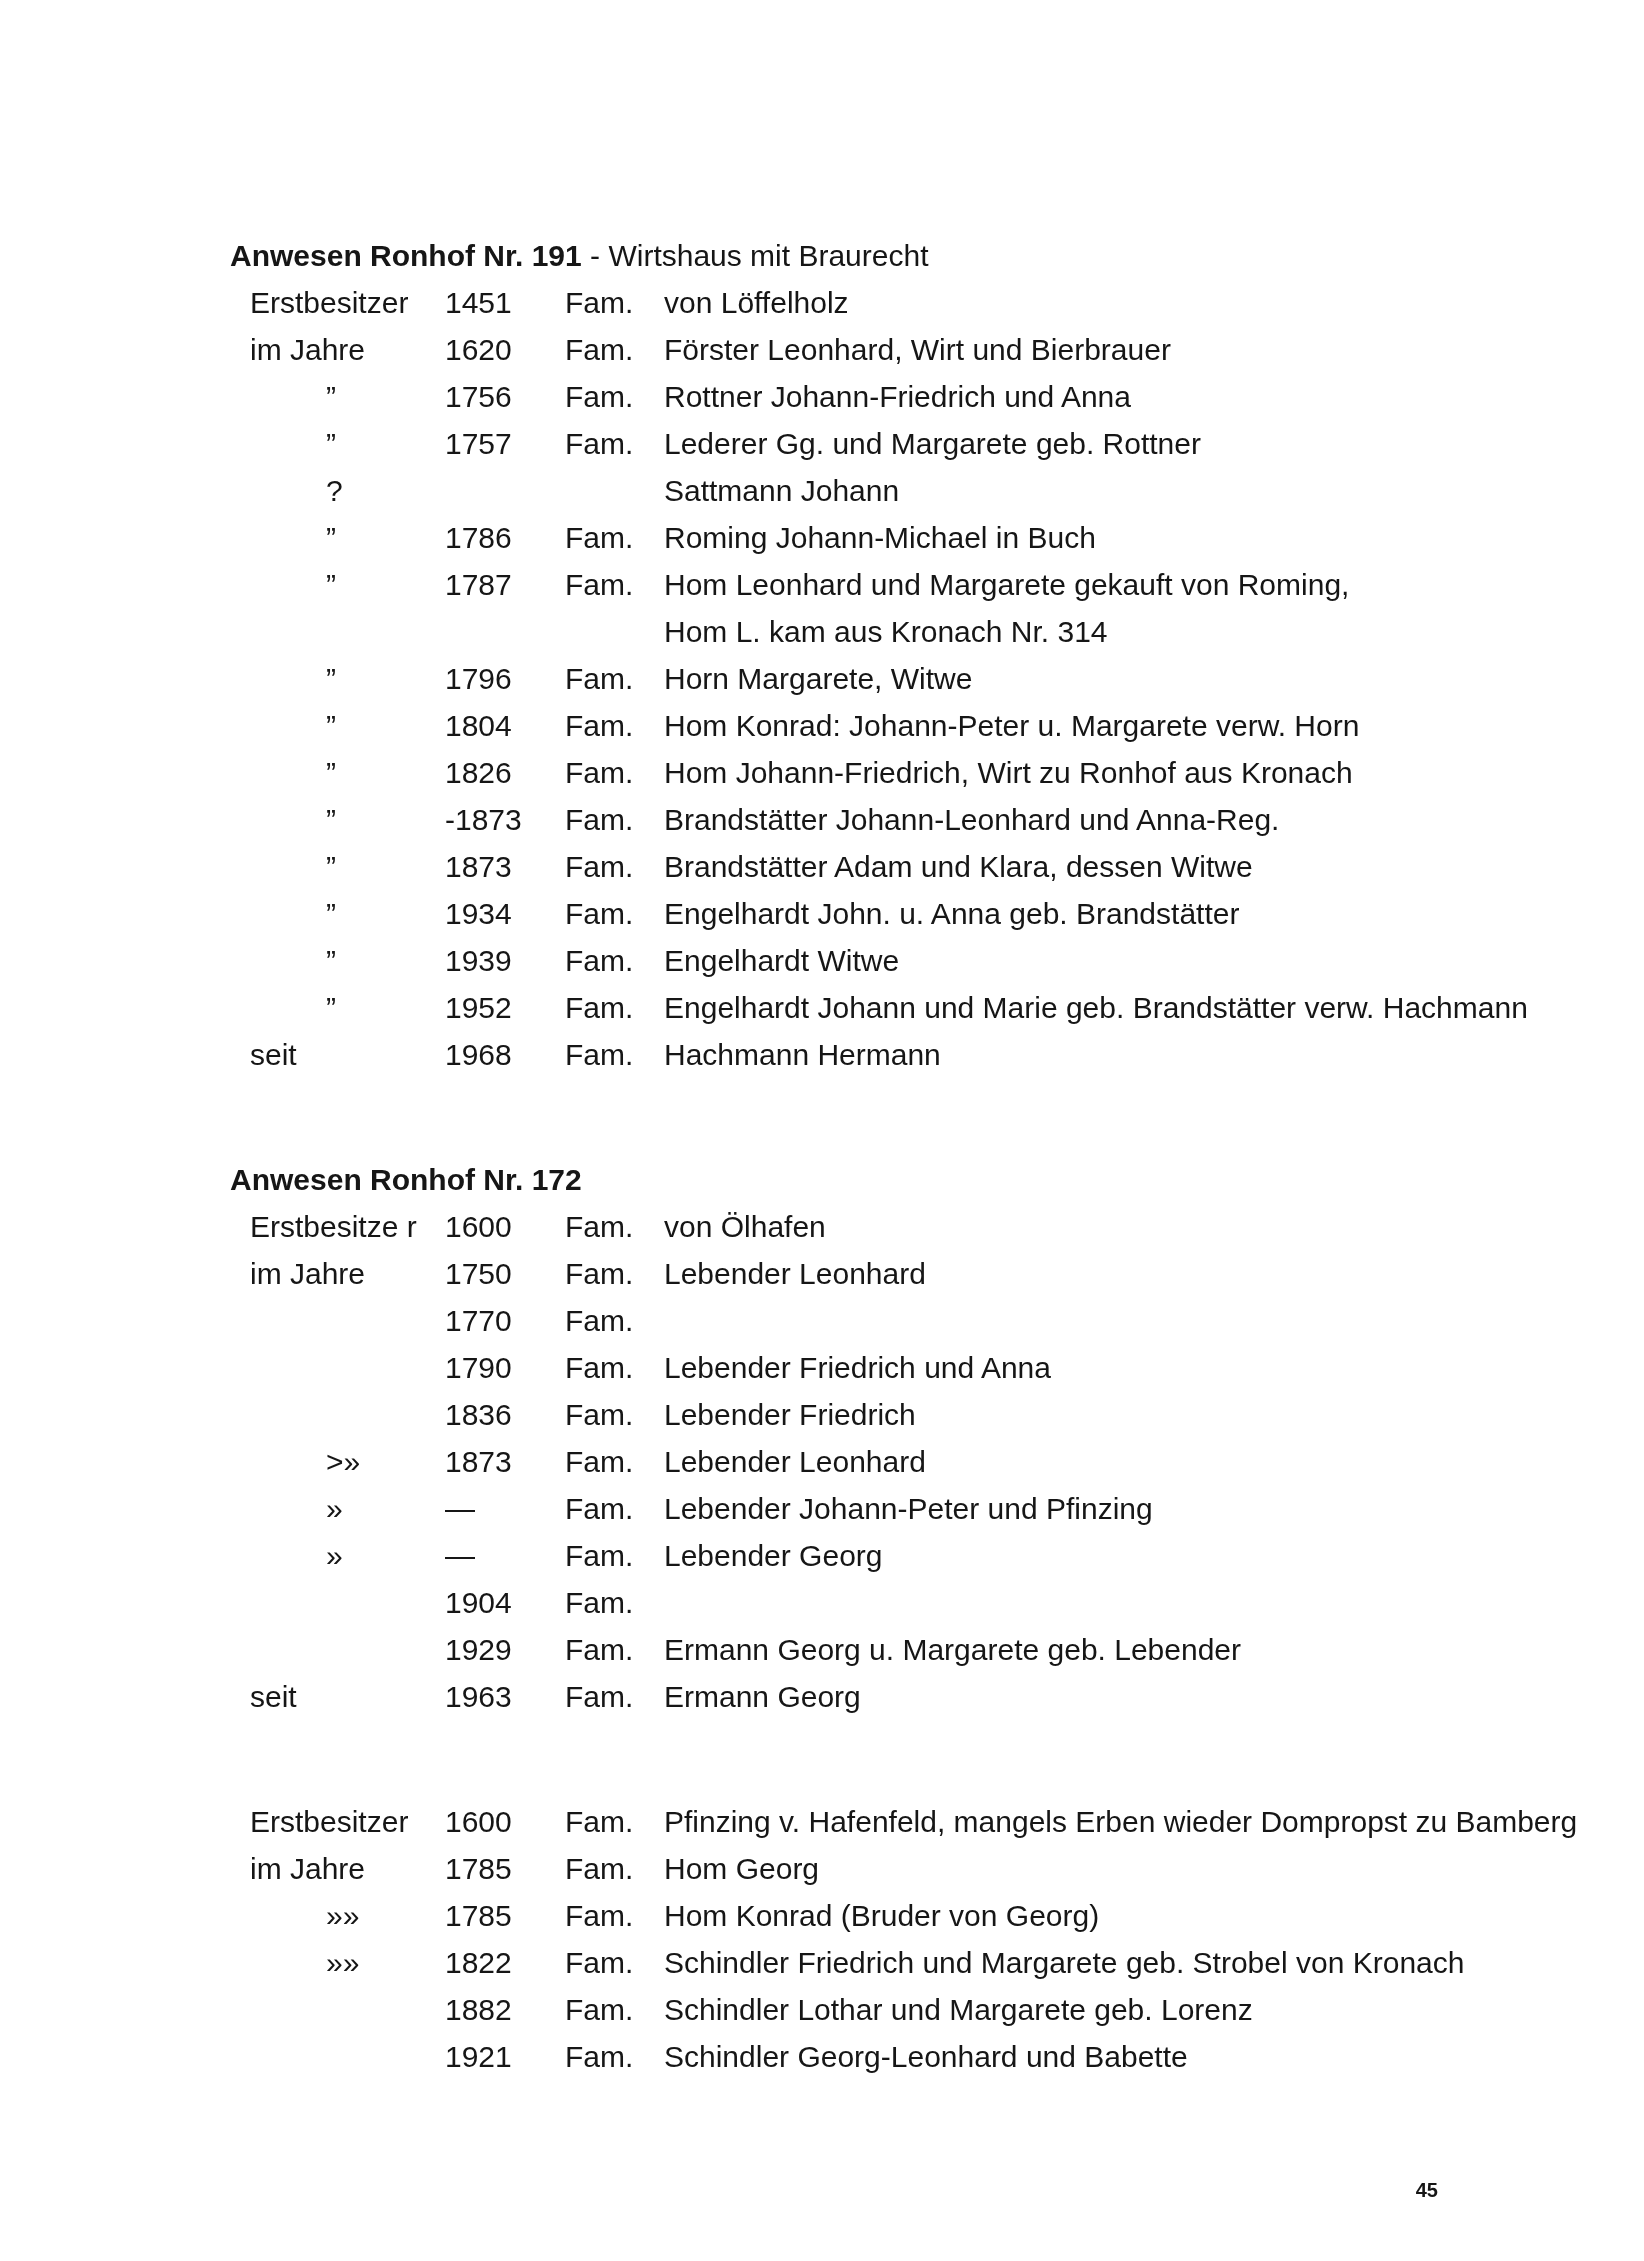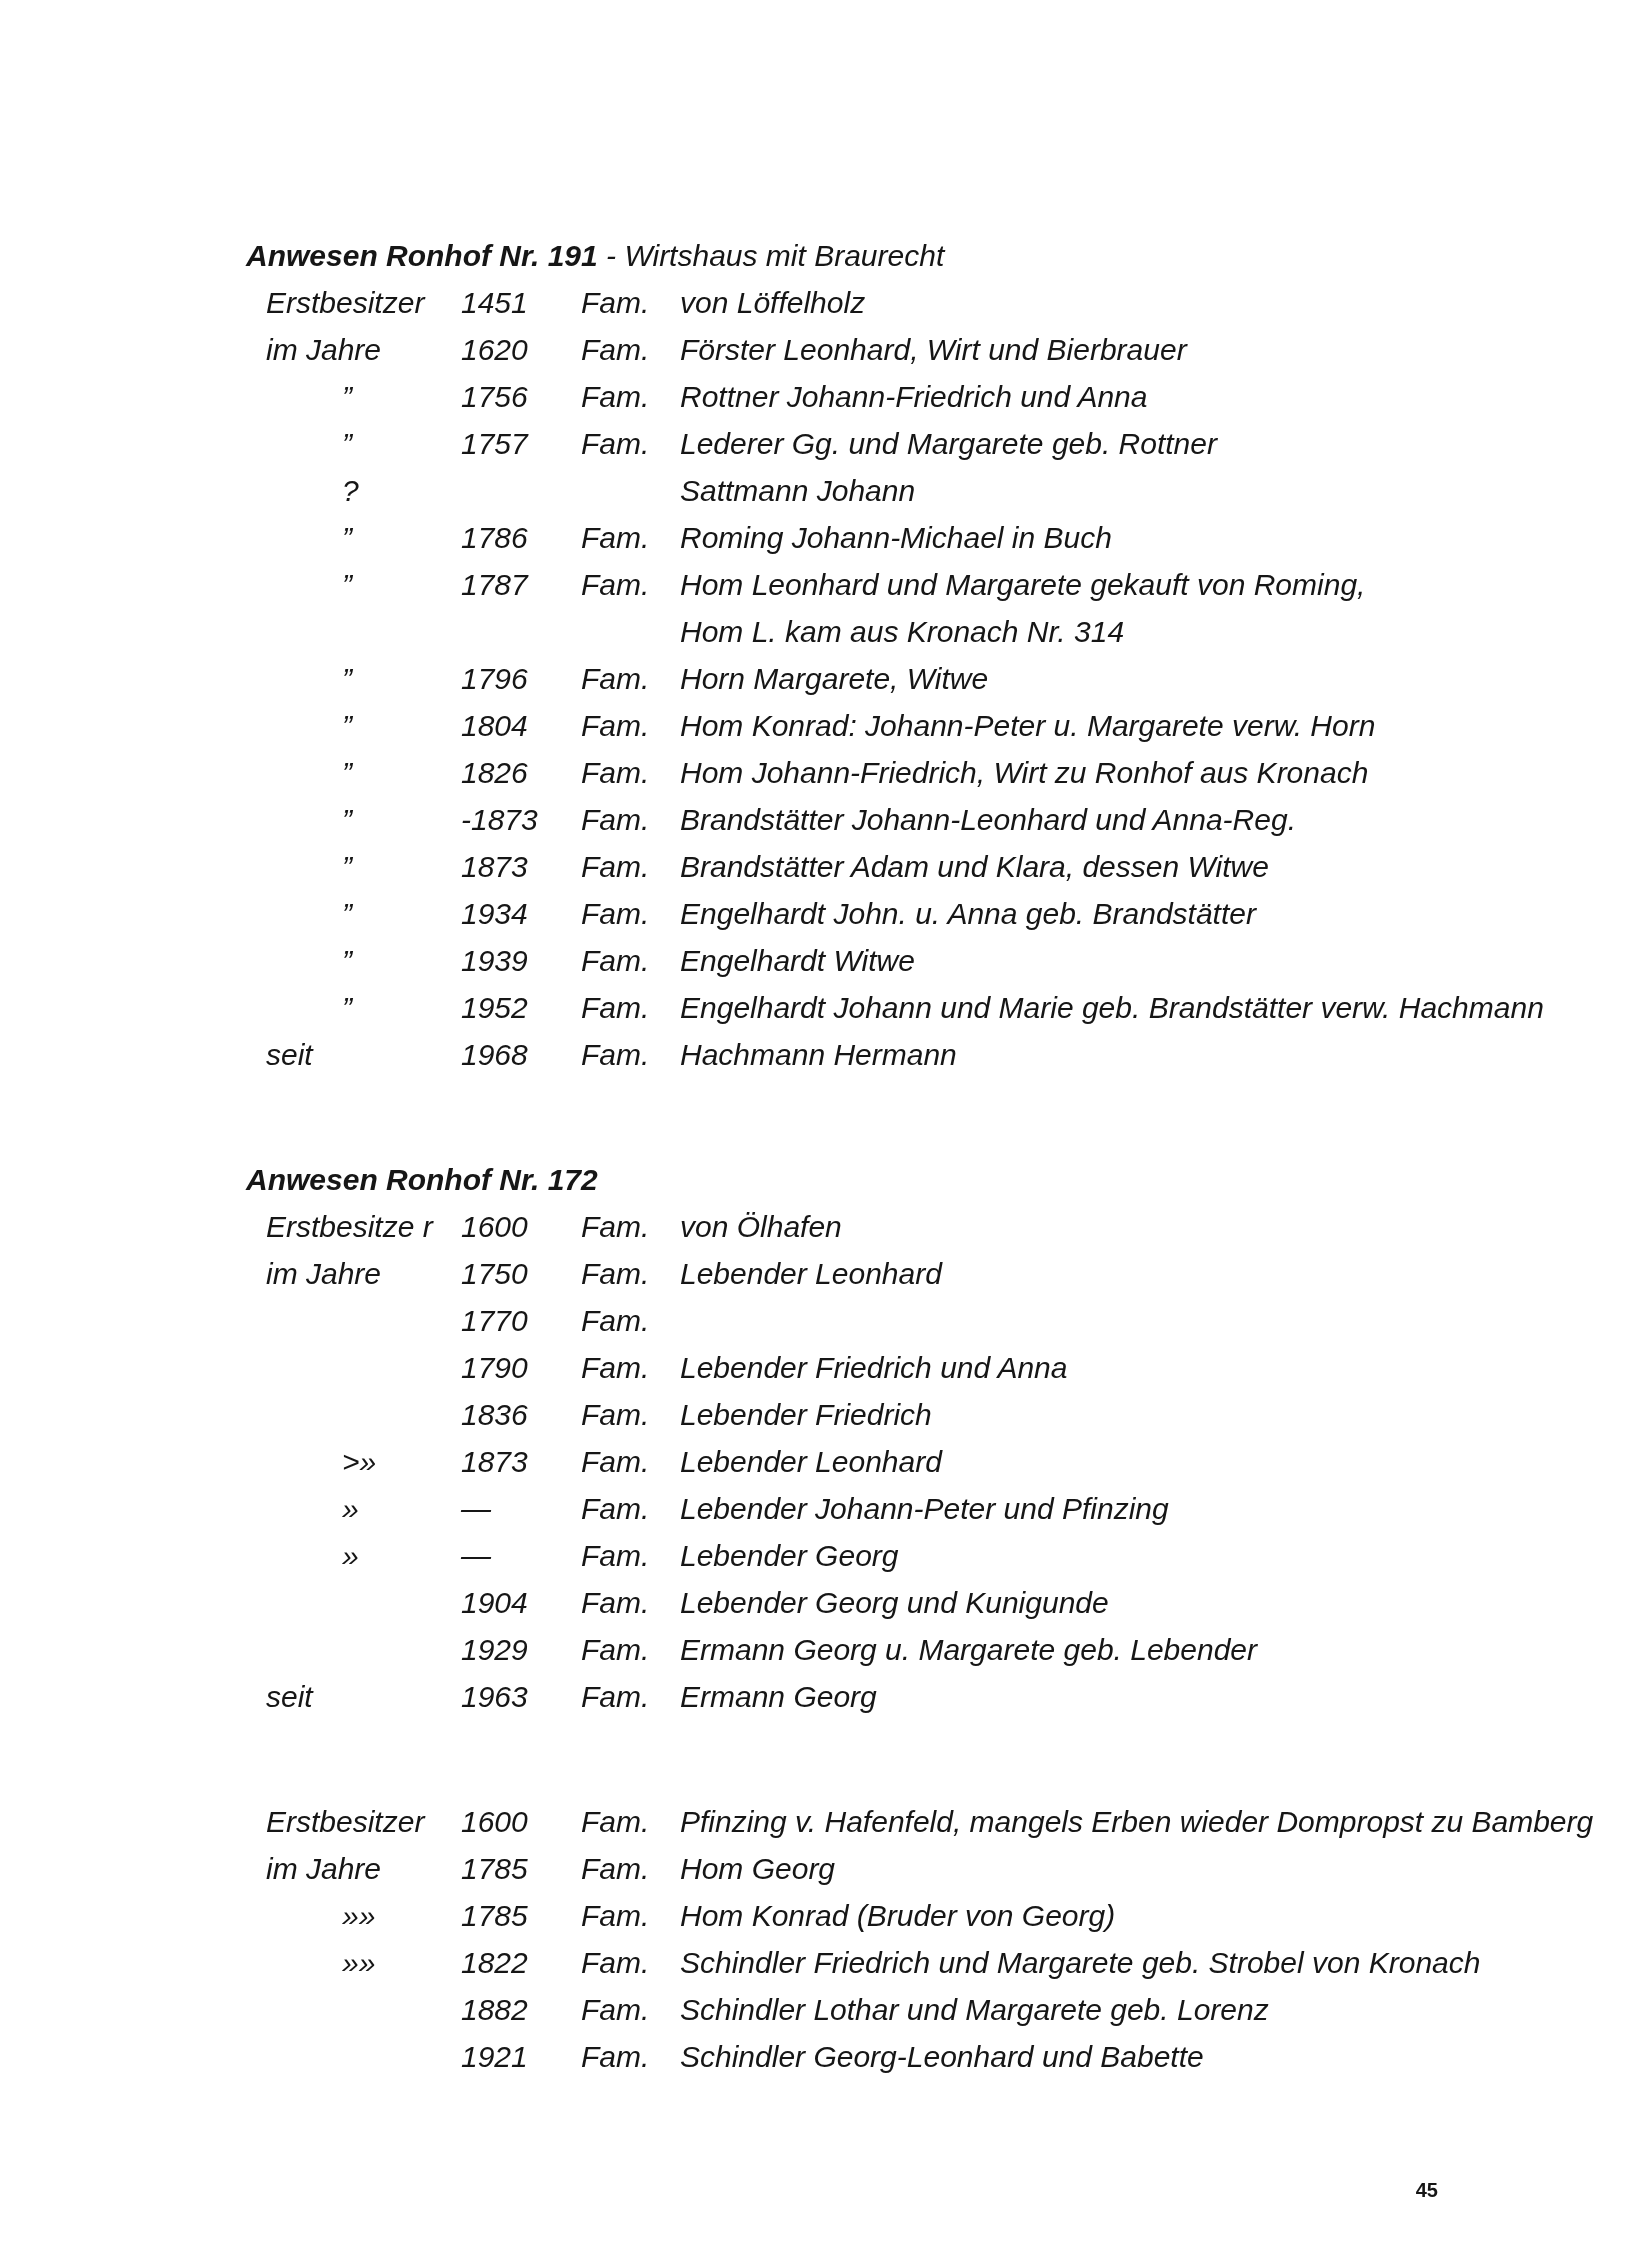--- a/index.html
+++ b/index.html
@@ -12,26 +12,25 @@
     color: #161616;
     overflow: hidden;
   }
   .page {
     position: absolute;
     inset: 0;
     background: #ffffff;
   }
   .content {
     position: absolute;
-    left: 246px;
+    left: 230px;
     top: 232px;
     right: 52px;
     font-size: 30px;
     line-height: 47px;
-    font-style: italic;
   }
   .section { margin-bottom: 78px; }
   .section-title {
     font-size: 30px;
     line-height: 47px;
     font-weight: 700;
     white-space: nowrap;
   }
   .title-suffix { font-weight: 400; }
   .row { display: flex; white-space: nowrap; }
@@ -216,21 +215,20 @@
         <div class="row">
           <span class="c-prefix mark">»</span>
           <span class="c-year">—</span>
           <span class="c-fam">Fam.</span>
           <span class="c-text">Lebender Georg</span>
         </div>
         <div class="row">
           <span class="c-prefix"></span>
           <span class="c-year">1904</span>
           <span class="c-fam">Fam.</span>
-          <span class="c-text">Lebender Georg und Kunigunde</span>
         </div>
         <div class="row">
           <span class="c-prefix"></span>
           <span class="c-year">1929</span>
           <span class="c-fam">Fam.</span>
           <span class="c-text">Ermann Georg u. Margarete geb. Lebender</span>
         </div>
         <div class="row">
           <span class="c-prefix">seit</span>
           <span class="c-year">1963</span>

